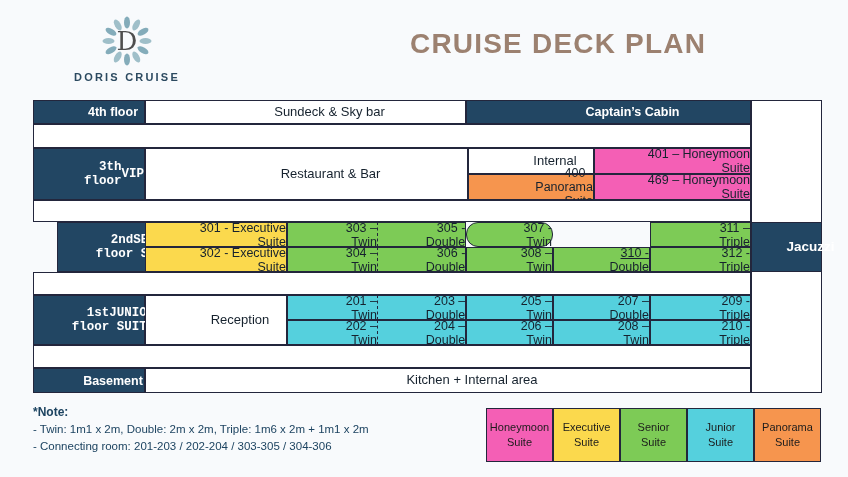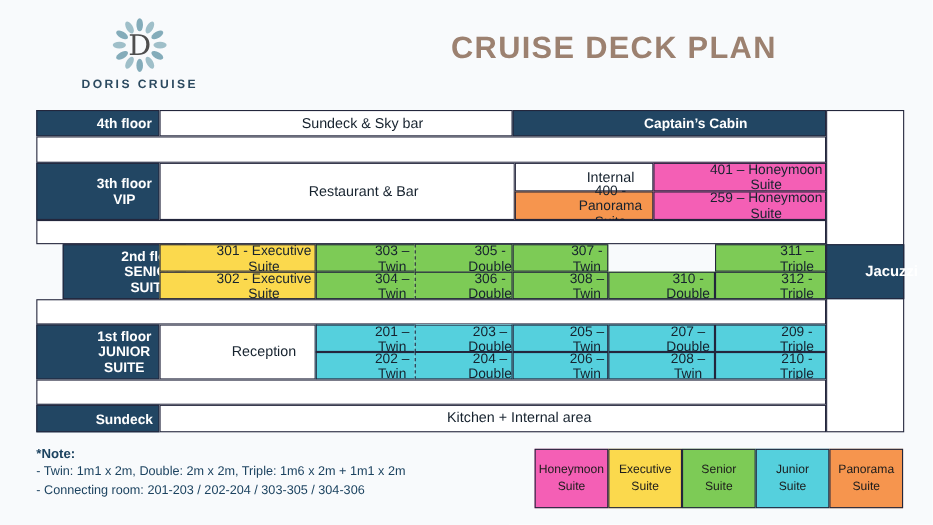--- a/index.html
+++ b/index.html
@@ -20,25 +20,25 @@
   .page-title{
     position:absolute;left:410px;top:28px;
     font-size:28px;font-weight:600;letter-spacing:1.2px;
     color:#9c8170;
   }
   
   .cell{
     position:absolute;box-sizing:border-box;
     border:1.2px solid #23263c;
     display:flex;align-items:center;justify-content:center;
-    text-align:center;font-size:13px;color:#16222e;
+    text-align:right;font-size:13px;color:#16222e;
     background:#ffffff;line-height:1.12;padding-left:48px;
   }
   .navy{color:#ffffff;font-weight:700;font-size:12.5px;}
-  .col{flex-direction:column;}
+  .col{flex-direction:row;font-family:Liberation Mono, monospace;}
   .nr{border-right:none;}
   .dl{border-left-style:dashed;}
   .room{font-size:12.5px;}
   
   .notes{
     position:absolute;left:33px;top:404px;
     color:#1c4360;font-size:11.5px;line-height:17px;
   }
   .notes .note-head{font-weight:700;font-size:12px;}
   
@@ -84,38 +84,38 @@
   <div class="cell" style="left:33px;top:124px;width:718px;height:24px;"></div>
 
   <div class="cell navy col" style="left: 33px; top: 148px; width: 112px; height: 52px; background: rgb(34, 70, 99);">
     <span>3th floor</span>
     <span>VIP</span>
   </div>
   <div class="cell" style="left:145px;top:148px;width:323px;height:52px;">Restaurant &amp; Bar</div>
   <div class="cell" style="left:468px;top:148px;width:126px;height:26px;">Internal</div>
   <div class="cell room" style="left: 594px; top: 148px; width: 157px; height: 26px; background: rgb(244, 95, 181);">401 – Honeymoon Suite</div>
   <div class="cell room" style="left: 468px; top: 174px; width: 126px; height: 26px; background: rgb(246, 149, 78);">400 - Panorama Suite</div>
-  <div class="cell room" style="left: 594px; top: 174px; width: 157px; height: 26px; background: rgb(244, 95, 181);">259 – Honeymoon Suite</div>
+  <div class="cell room" style="left: 594px; top: 174px; width: 157px; height: 26px; background: rgb(244, 95, 181);">469 – Honeymoon Suite</div>
 
   <div class="cell" style="left:33px;top:200px;width:718px;height:22px;"></div>
 
   <div class="cell navy col" style="left: 33px; top: 222px; width: 112px; height: 50px; background: rgb(34, 70, 99); margin-left: 24px;">
     <span>2nd floor</span>
     <span>SENIOR SUITE</span>
   </div>
   <div class="cell room" style="left: 145px; top: 222px; width: 142px; height: 25px; background: rgb(251, 217, 77);">301 - Executive Suite</div>
   <div class="cell room nr" style="left: 287px; top: 222px; width: 90px; height: 25px; background: rgb(125, 203, 86);">303 – Twin</div>
   <div class="cell room dl" style="left: 377px; top: 222px; width: 89px; height: 25px; background: rgb(125, 203, 86);">305 - Double</div>
-  <div class="cell room" style="left: 466px; top: 222px; width: 87px; height: 25px; background: rgb(125, 203, 86);">307 - Twin</div>
+  <div class="cell room" style="left: 466px; top: 222px; width: 87px; height: 25px; background: rgb(125, 203, 86); border-radius: 12px;">307 - Twin</div>
   <div class="cell room" style="left: 650px; top: 222px; width: 101px; height: 25px; background: rgb(125, 203, 86);">311 – Triple</div>
   <div class="cell room" style="left: 145px; top: 247px; width: 142px; height: 25px; background: rgb(251, 217, 77);">302 - Executive Suite</div>
   <div class="cell room nr" style="left: 287px; top: 247px; width: 90px; height: 25px; background: rgb(125, 203, 86);">304 – Twin</div>
   <div class="cell room dl" style="left: 377px; top: 247px; width: 89px; height: 25px; background: rgb(125, 203, 86);">306 - Double</div>
   <div class="cell room" style="left: 466px; top: 247px; width: 87px; height: 25px; background: rgb(125, 203, 86);">308 – Twin</div>
-  <div class="cell room" style="left: 553px; top: 247px; width: 97px; height: 25px; background: rgb(125, 203, 86);">310 - Double</div>
+  <div class="cell room" style="left: 553px; top: 247px; width: 97px; height: 25px; background: rgb(125, 203, 86); text-decoration: underline;">310 - Double</div>
   <div class="cell room" style="left: 650px; top: 247px; width: 101px; height: 25px; background: rgb(125, 203, 86);">312 - Triple</div>
 
   <div class="cell" style="left:33px;top:272px;width:718px;height:23px;"></div>
 
   <div class="cell navy col" style="left: 33px; top: 295px; width: 112px; height: 50px; background: rgb(34, 70, 99);">
     <span>1st floor</span>
     <span>JUNIOR SUITE</span>
   </div>
   <div class="cell" style="left:145px;top:295px;width:142px;height:50px;">Reception</div>
   <div class="cell room nr" style="left: 287px; top: 295px; width: 90px; height: 25px; background: rgb(85, 208, 221);">201 – Twin</div>
@@ -124,21 +124,21 @@
   <div class="cell room" style="left: 553px; top: 295px; width: 97px; height: 25px; background: rgb(85, 208, 221);">207 – Double</div>
   <div class="cell room" style="left: 650px; top: 295px; width: 101px; height: 25px; background: rgb(85, 208, 221);">209 - Triple</div>
   <div class="cell room nr" style="left: 287px; top: 320px; width: 90px; height: 25px; background: rgb(85, 208, 221);">202 – Twin</div>
   <div class="cell room dl" style="left: 377px; top: 320px; width: 89px; height: 25px; background: rgb(85, 208, 221);">204 – Double</div>
   <div class="cell room" style="left: 466px; top: 320px; width: 87px; height: 25px; background: rgb(85, 208, 221);">206 – Twin</div>
   <div class="cell room" style="left: 553px; top: 320px; width: 97px; height: 25px; background: rgb(85, 208, 221);">208 – Twin</div>
   <div class="cell room" style="left: 650px; top: 320px; width: 101px; height: 25px; background: rgb(85, 208, 221);">210 - Triple</div>
 
   <div class="cell" style="left:33px;top:345px;width:718px;height:23px;"></div>
 
-  <div class="cell navy" style="left: 33px; top: 368px; width: 112px; height: 25px; background: rgb(34, 70, 99);">Sundeck</div>
+  <div class="cell navy" style="left: 33px; top: 368px; width: 112px; height: 25px; background: rgb(34, 70, 99);">Basement</div>
   <div class="cell" style="left:145px;top:368px;width:606px;height:25px;">Kitchen + Internal area</div>
 
   <div class="cell" style="left:751px;top:100px;width:71px;height:293px;"></div>
   <div class="cell navy" style="left: 751px; top: 222px; width: 71px; height: 50px; font-size: 13.5px; background: rgb(34, 70, 99);">Jacuzzi</div>
 
   <div class="notes">
     <div class="note-head">*Note:</div>
     <div>- Twin: 1m1 x 2m, Double: 2m x 2m, Triple: 1m6 x 2m + 1m1 x 2m</div>
     <div>- Connecting room: 201-203 / 202-204 / 303-305 / 304-306</div>
   </div>

